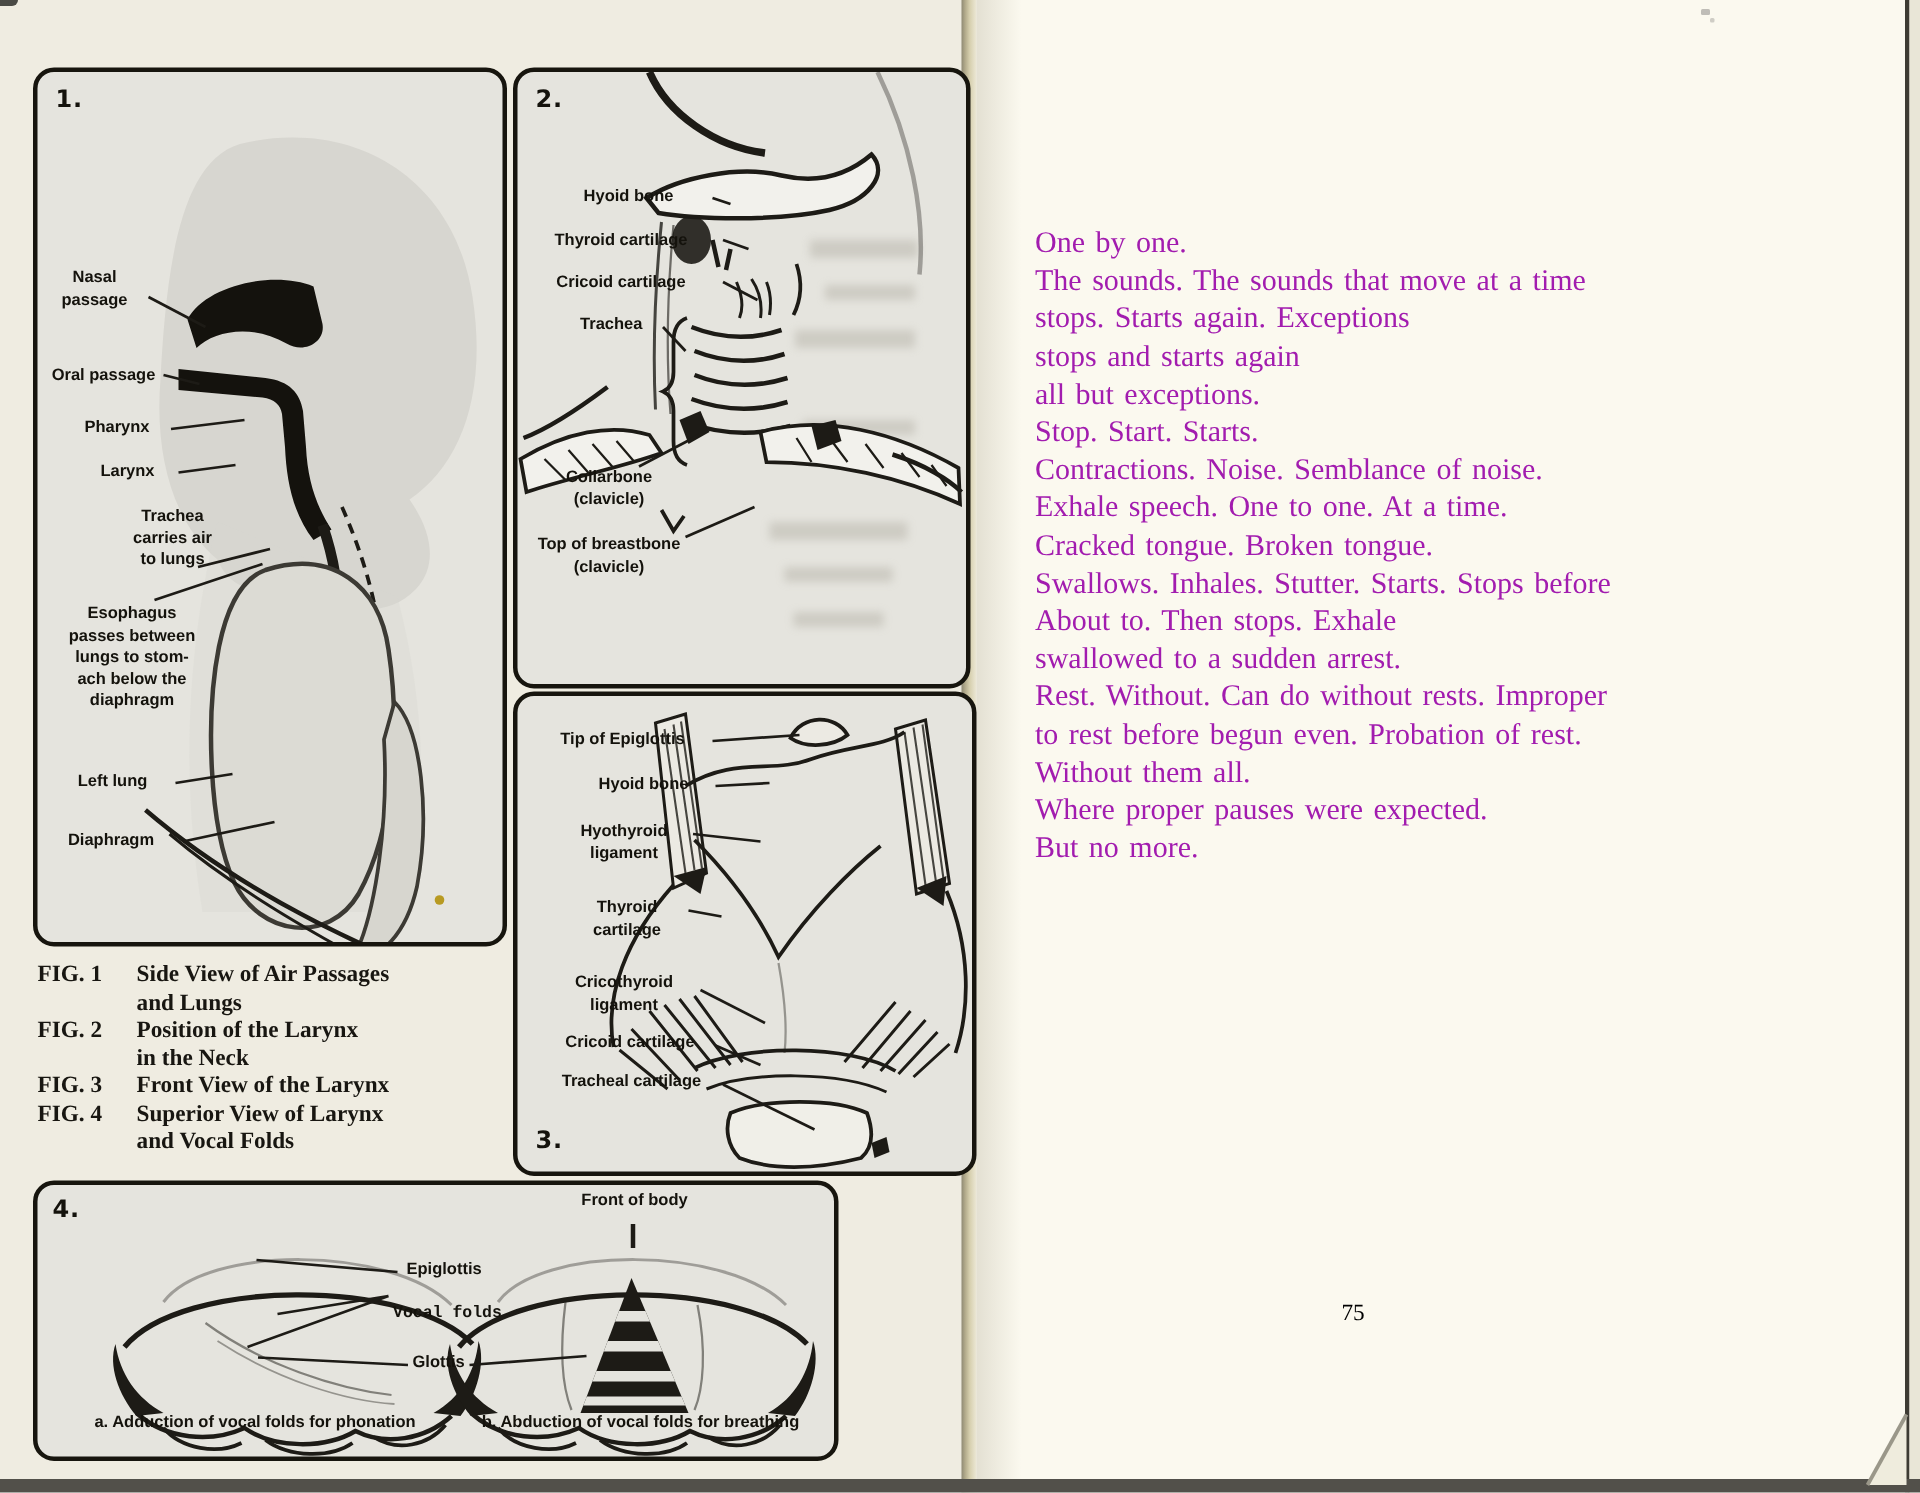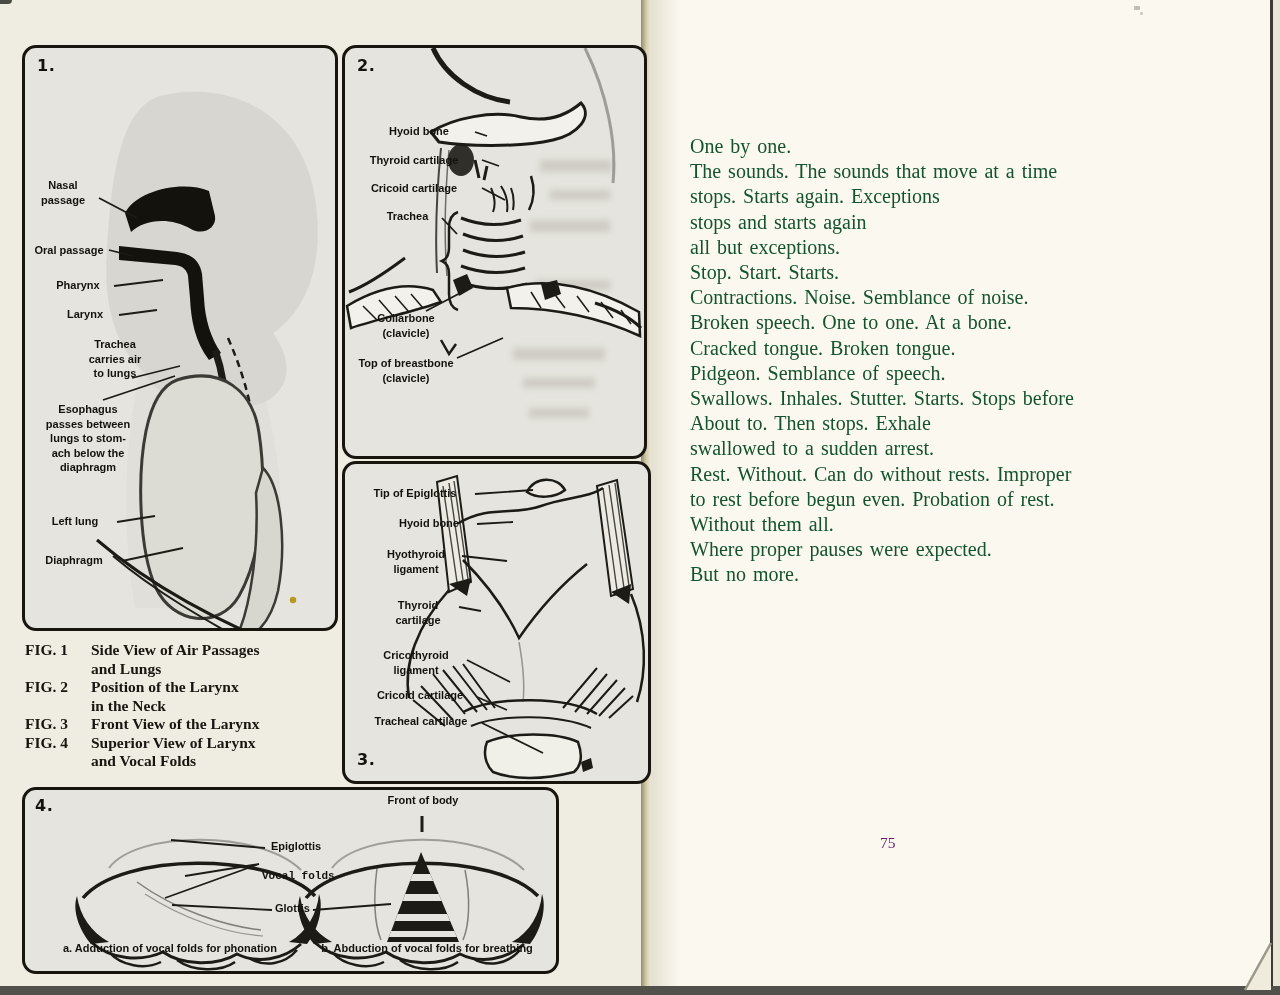--- a/index.html
+++ b/index.html
@@ -26,24 +26,24 @@
   .flabel.r{text-align:center;}
   .figsvg{position:absolute;left:0;top:0;}
 
   
   #caption-block{position:absolute;left:25px;top:641px;width:315px;color:#181611;
                  font:bold 15.5px/18.5px "Liberation Serif",serif;}
   .cap-row{display:grid;grid-template-columns:66px 1fr;}
   .cap-text div{min-height:0;}
 
   
-  #poem{position:absolute;left:690px;top:134px;width:480px;color:#14532d;
+  #poem{position:absolute;left:690px;top:150px;width:480px;color:#a21caf;
         font:20px/25.2px "Liberation Serif",serif;word-spacing:2px;}
   #poem div{white-space:nowrap;}
-  #page-number{position:absolute;left:880px;top:833px;width:44px;text-align:left;color:#701a75;
+  #page-number{position:absolute;left:880px;top:866px;width:44px;text-align:center;color:#000000;
         font:15.5px/20px "Liberation Serif",serif;}
 
   svg .ink{stroke:#1d1b16;fill:none;}
 </style>
 </head>
 <body>
 
 <div id="stage">
 
   <div id="left-page"></div>
@@ -290,23 +290,22 @@
   </div>
 
   <div id="poem">
     <div>One by one.</div>
     <div>The sounds. The sounds that move at a time</div>
     <div>stops. Starts again. Exceptions</div>
     <div>stops and starts again</div>
     <div>all but exceptions.</div>
     <div>Stop. Start. Starts.</div>
     <div>Contractions. Noise. Semblance of noise.</div>
-    <div>Broken speech. One to one. At a bone.</div>
+    <div>Exhale speech. One to one. At a time.</div>
     <div>Cracked tongue. Broken tongue.</div>
-    <div>Pidgeon. Semblance of speech.</div>
     <div>Swallows. Inhales. Stutter. Starts. Stops before</div>
     <div>About to. Then stops. Exhale</div>
     <div>swallowed to a sudden arrest.</div>
     <div>Rest. Without. Can do without rests. Improper</div>
     <div>to rest before begun even. Probation of rest.</div>
     <div>Without them all.</div>
     <div>Where proper pauses were expected.</div>
     <div>But no more.</div>
   </div>
   <div id="page-number">75</div>

